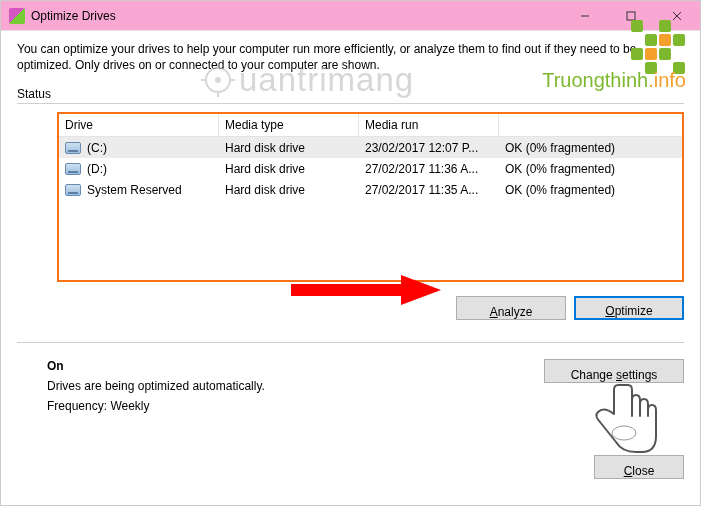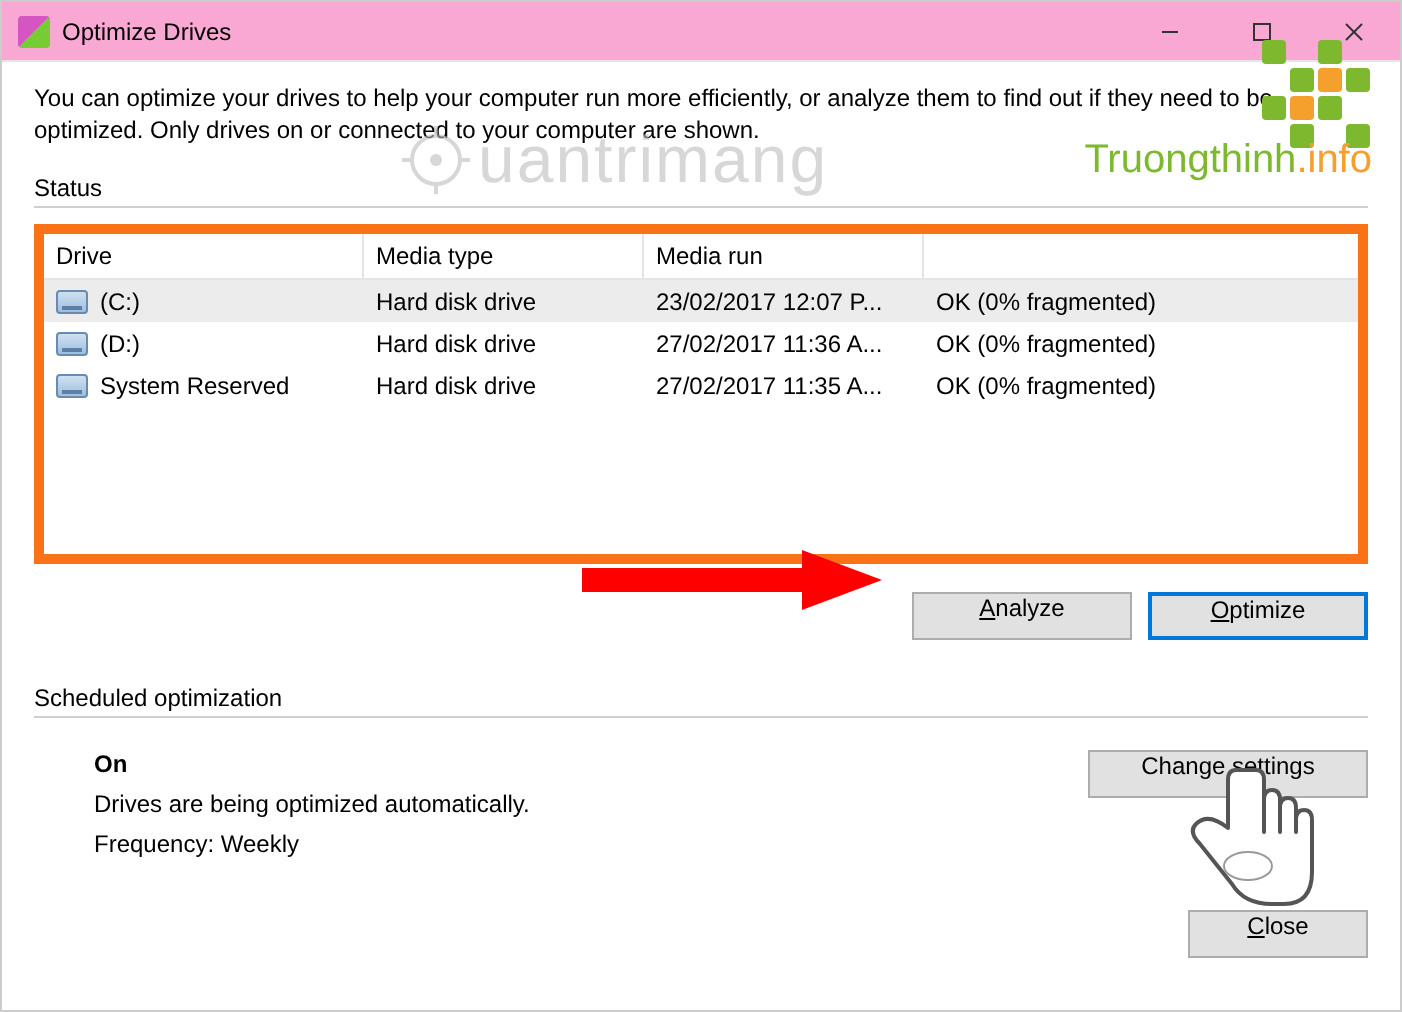--- a/index.html
+++ b/index.html
@@ -34,21 +34,21 @@
   .winbtn {
     width: 46px; height: 100%;
     display: flex; align-items: center; justify-content: center;
     color: #333;
   }
   .winbtn svg { width: 10px; height: 10px; }
   .content { padding: 10px 16px 6px 16px; }
   .desc { line-height: 1.35; margin-bottom: 14px; }
   .section-label { margin-bottom: 2px; color: #000; }
   .groupbox-line { height: 1px; background: #d0d0d0; margin-bottom: 8px; }
-  .table-wrap { border: 5px solid #f97316; height: 170px; overflow: hidden; }
+  .table-wrap { border: 2px solid #f97316; height: 170px; overflow: hidden; margin-left: 40px; }
   .thead {
     display: flex;
     background: #fff;
     border-bottom: 1px solid #e4e4e4;
   }
   .th {
     padding: 4px 6px;
     border-right: 1px solid #e4e4e4;
     color: #000;
     font-weight: normal;
@@ -72,21 +72,21 @@
     position:absolute; left:2px; right:2px; bottom:1px; height:2px;
     background:#5e7ea5;
   }
   .btnrow { display: flex; justify-content: flex-end; gap: 8px; margin-top: 14px; }
   .btn {
     min-width: 110px; height: 24px;
     background: #e1e1e1;
     border: 1px solid #adadad;
     font-family: inherit; font-size: 12px;
     padding: 0 14px;
-    display: inline-flex; align-items: flex-start; justify-content: center;
+    display: inline-flex; align-items: flex-end; justify-content: center;
   }
   .btn.primary { border: 2px solid #0078d7; background:#e1e1e1; }
   .btn .ul { text-decoration: underline; }
   .sched { margin-top: 22px; }
   .sched-body { display: flex; gap: 20px; padding-top: 8px; }
   .sched-left { flex: 1; padding-left: 6px; margin-left: 24px; }
   .sched-on { font-weight: bold; margin-bottom: 6px; }
   .sched-line { margin-bottom: 6px; }
   .footer {
     position: absolute; bottom: 26px; right: 16px;
@@ -197,21 +197,20 @@
   <div class="btnrow">
     <button class="btn">
       <span><span class="ul">A</span><span>nalyze</span></span>
     </button>
     <button class="btn primary">
       <span><span class="ul">O</span><span>ptimize</span></span>
     </button>
   </div>
 
   <div class="sched">
-    <div class="section-label">Scheduled optimization</div>
     <div class="groupbox-line"></div>
     <div class="sched-body">
       <div class="sched-left">
         <div class="sched-on">On</div>
         <div class="sched-line">Drives are being optimized automatically.</div>
         <div class="sched-line">
           <span>Frequency:</span> <span>Weekly</span>
         </div>
       </div>
       <div>

